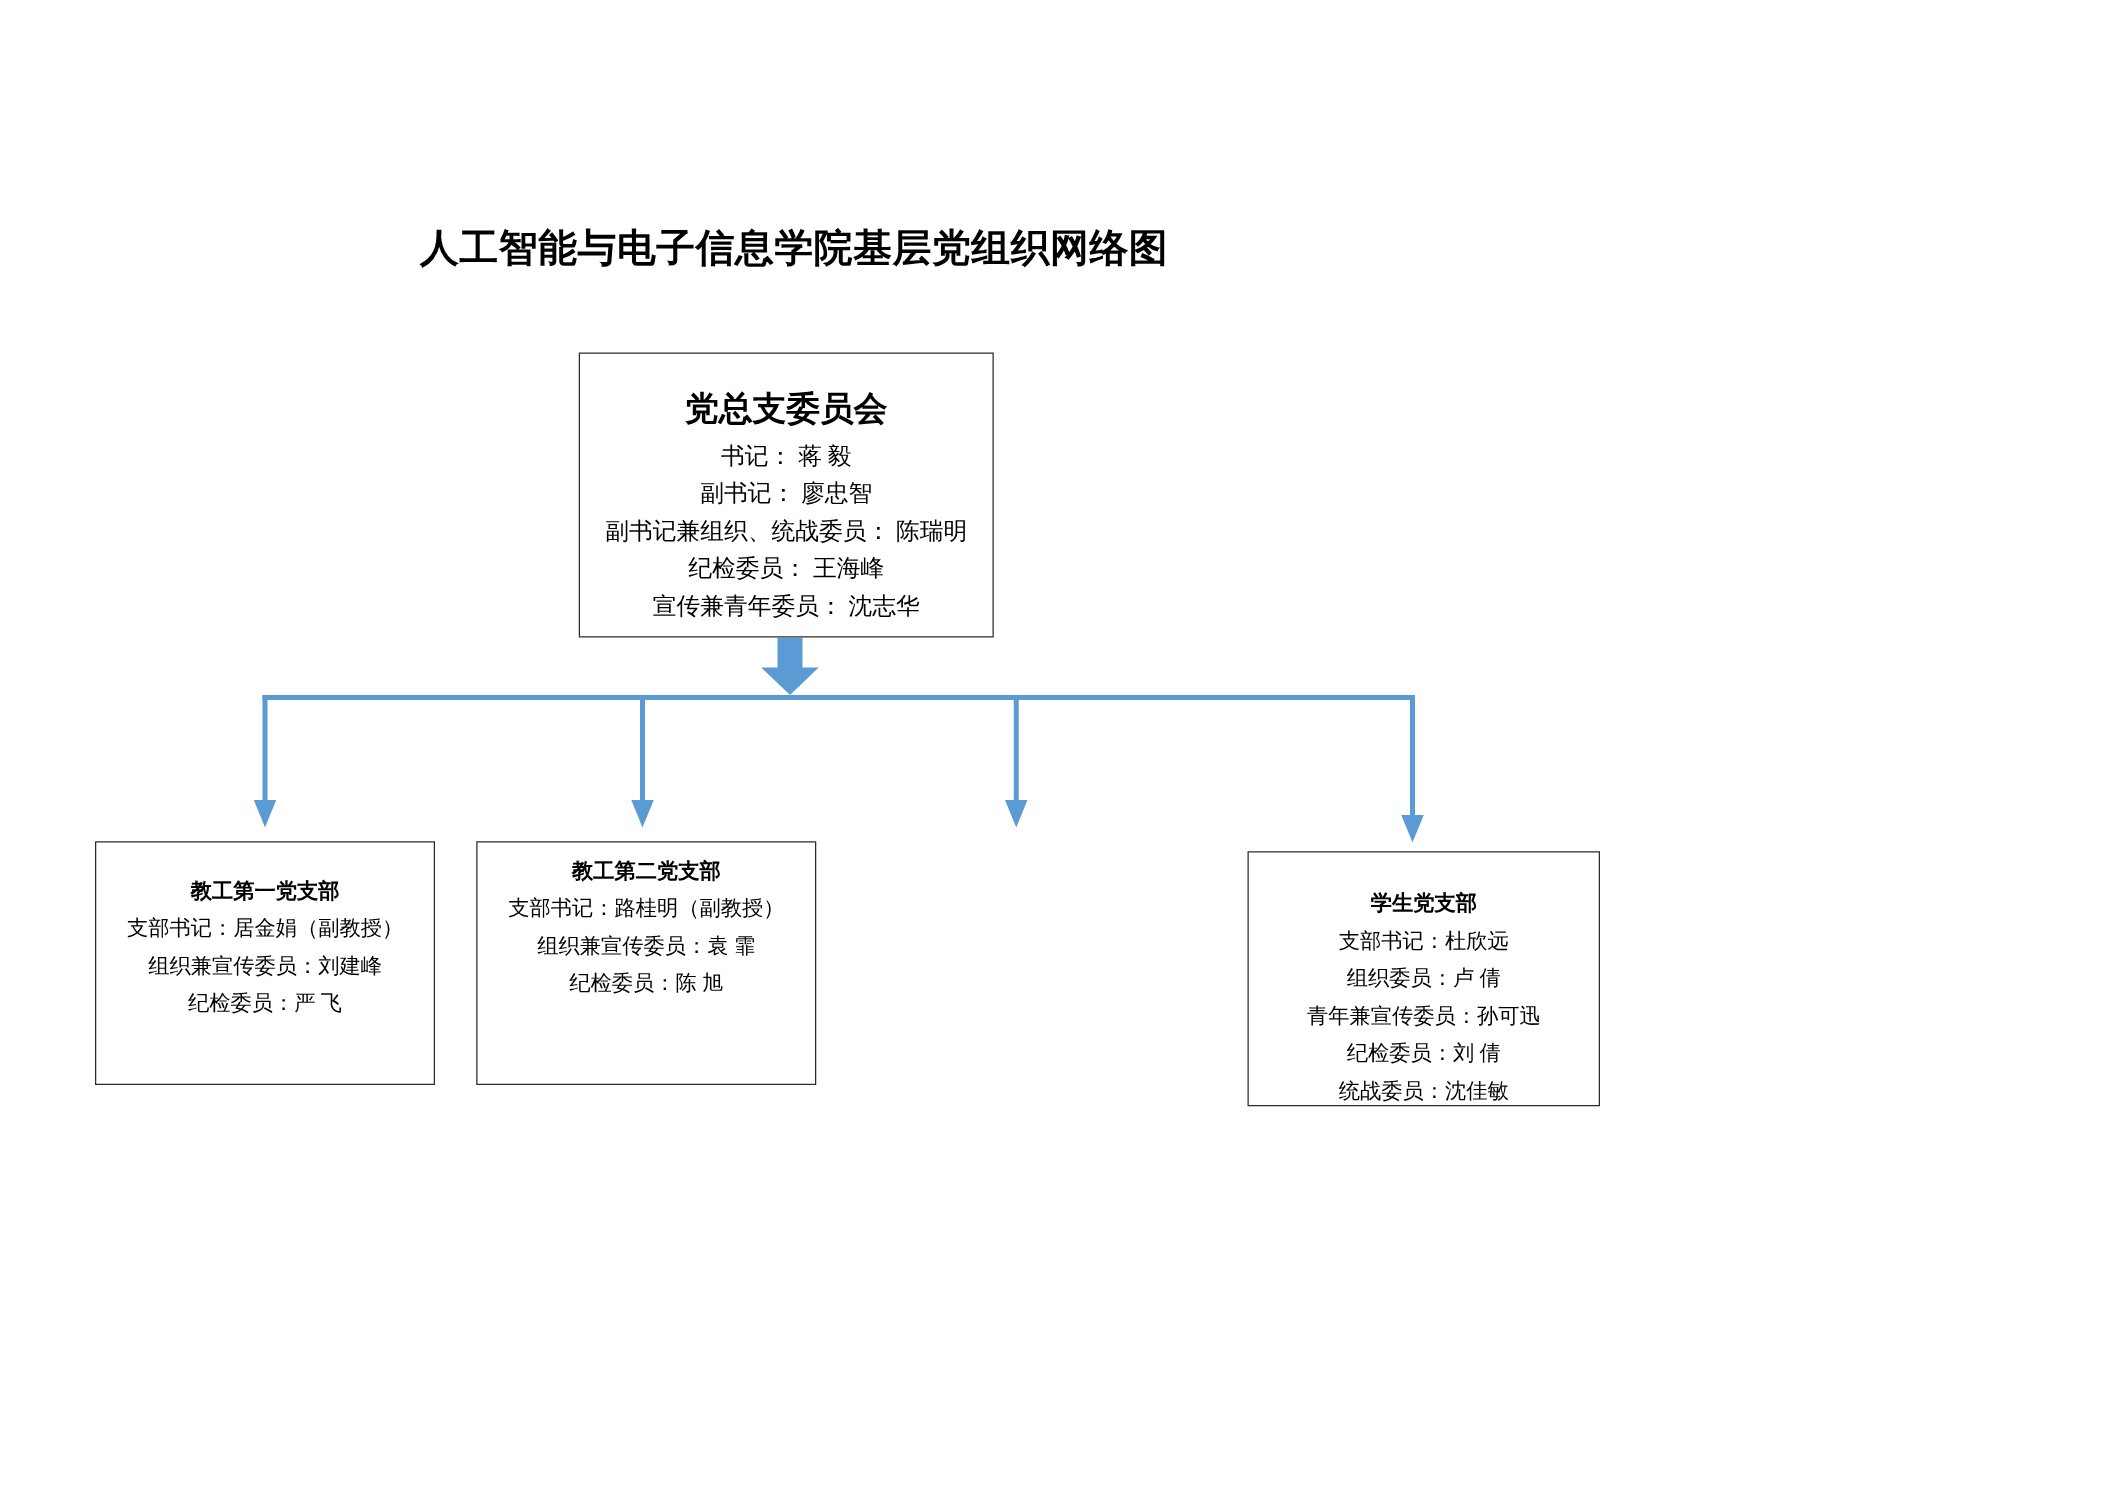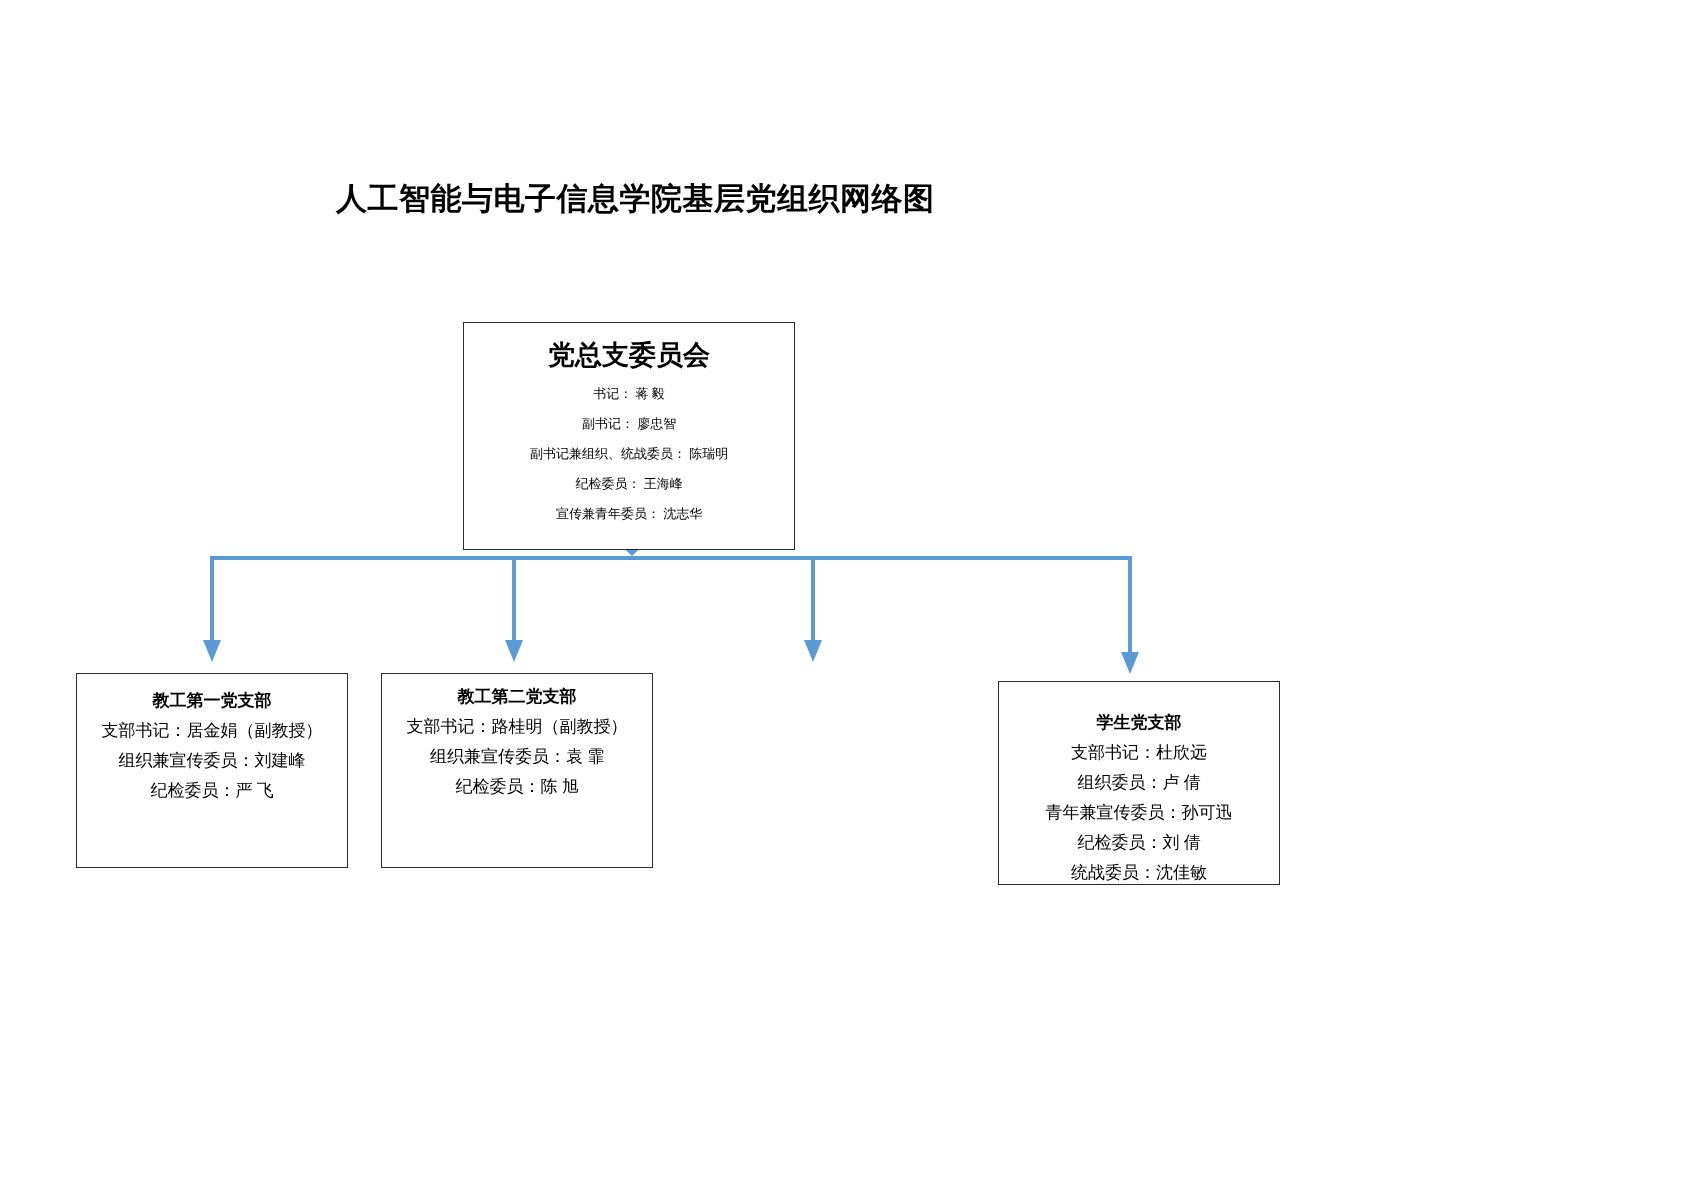--- a/index.html
+++ b/index.html
@@ -51,45 +51,44 @@
     text-align: center;
     white-space: nowrap;
   }
 
   
   #root-box {
     left: 463px;
     top: 282px;
     width: 332px;
     height: 228px;
-    padding-top: 12px;
-    margin-top: 40px;
+    padding-top: 24px;
   }
   #root-box .node-title {
     font-size: 27px;
     line-height: 40px;
     margin-bottom: 4px;
   }
   #root-box .node-line {
-    font-size: 13px;
+    font-size: 19px;
     line-height: 30px;
   }
 
   
   .child-box .node-title {
     font-size: 17px;
     line-height: 29px;
     margin-bottom: 1px;
   }
   .child-box .node-line {
     font-size: 17px;
     line-height: 30px;
   }
 
-  #child-box-0 { left: 76px;  top: 673px; width: 272px; height: 195px; padding-top: 12px; }
+  #child-box-0 { left: 76px;  top: 673px; width: 272px; height: 195px; padding-top: 24px; }
   #child-box-1 { left: 381px; top: 673px; width: 272px; height: 195px; padding-top: 8px; }
   #child-box-2 { left: 686px; top: 669px; width: 250px; height: 204px; padding-top: 23px; }
   #child-box-3 { left: 998px; top: 681px; width: 282px; height: 204px; padding-top: 26px; }
 
   
   #connectors {
     position: absolute;
     left: 0; top: 0;
     width: 1684px;
     height: 1191px;

